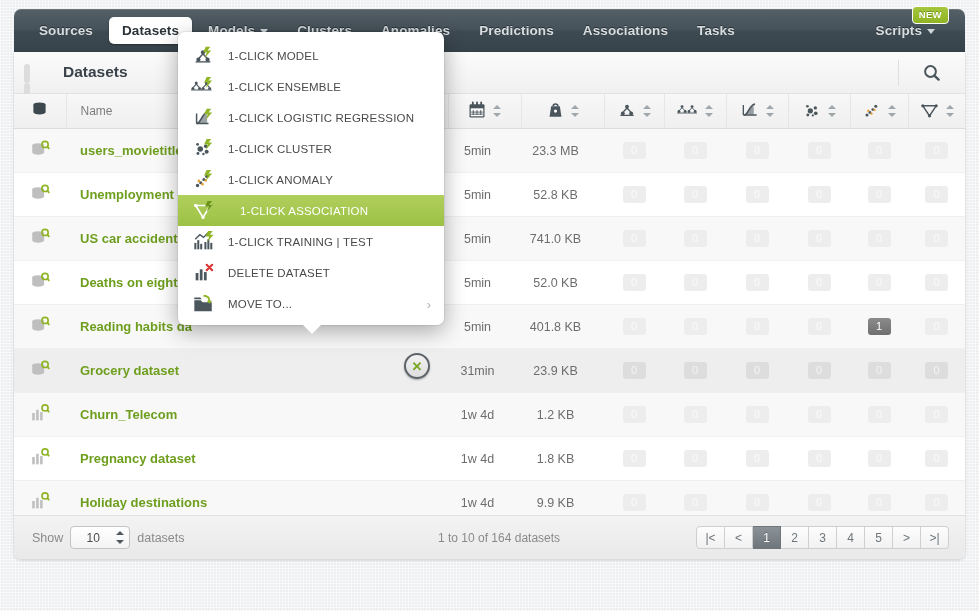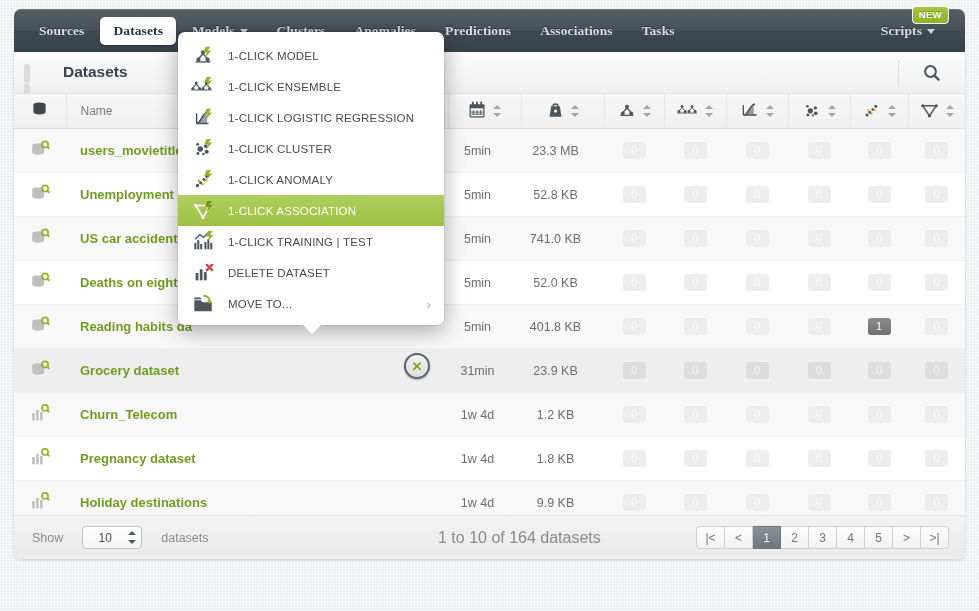--- a/index.html
+++ b/index.html
@@ -20,21 +20,20 @@
     background:linear-gradient(to bottom,#545f66 0%, #46525a 48%, #3e4a52 52%, #37434b 100%);
     border-radius:7px 7px 0 0;
     box-shadow:inset 0 1px 0 rgba(255,255,255,.14);
   }
   .nav-items{position:absolute;left:0;top:0;height:43px;display:flex;align-items:center;padding-left:12px;}
   .nav-item{
     color:#d8dde0;font-size:13.5px;font-weight:bold;
     padding:6px 13px;margin-right:3px;border-radius:5px;
     white-space:nowrap;letter-spacing:.1px;cursor:pointer;
     text-shadow:0 -1px 0 rgba(0,0,0,.45);
-    font-family:Liberation Serif, serif;
   }
   .nav-item.active{
     background:#ffffff;color:#2b3338;text-shadow:none;
     box-shadow:0 1px 2px rgba(0,0,0,.35);
   }
   .caret{display:inline-block;margin-left:5px;border-left:4px solid transparent;border-right:4px solid transparent;border-top:5px solid #cfd5d8;vertical-align:middle;}
   .nav-right{position:absolute;right:14px;top:0;height:43px;display:flex;align-items:center;}
   .badge-new{
     position:absolute;right:2px;top:-3px;
     background:linear-gradient(to bottom,#a5c63b,#8fb425);
@@ -99,32 +98,32 @@
   }
   tr.hovered .cnt{background:#dddddd;color:#f4f4f4;}
   .cnt.has{background:linear-gradient(to bottom,#8b8b8b,#6f6f6f);color:#ffffff;}
 
   
   .panel-foot{
     position:absolute;left:0;bottom:0;width:951px;height:43px;
     background:linear-gradient(to bottom,#f3f3f3,#e9e9e9);
     border-top:1px solid #e0e0e0;
   }
-  .foot-left{position:absolute;left:18px;top:0;height:43px;display:flex;align-items:center;gap:19px;font-size:12.5px;color:#8a8a8a;}
+  .foot-left{position:absolute;left:18px;top:0;height:43px;display:flex;align-items:center;gap:7px;font-size:12.5px;color:#8a8a8a;}
   .select-box{
     position:relative;display:inline-flex;align-items:center;justify-content:center;
     width:44px;height:21px;background:linear-gradient(to bottom,#ffffff,#f3f3f3);
     border:1px solid #c3c3c3;border-radius:4px;font-size:12px;color:#4c4c4c;
     padding-right:14px;cursor:pointer;
   }
   .select-arrows{position:absolute;right:5px;top:4px;width:8px;height:13px;}
   .select-arrows:before,.select-arrows:after{content:"";position:absolute;left:0;border-left:4px solid transparent;border-right:4px solid transparent;}
   .select-arrows:before{top:0;border-bottom:4px solid #51585d;}
   .select-arrows:after{bottom:0;border-top:4px solid #51585d;}
-  .foot-mid{position:absolute;left:424px;top:0;height:43px;display:flex;align-items:center;font-size:16px;color:#8a8a8a;}
+  .foot-mid{position:absolute;left:424px;top:0;height:43px;display:flex;align-items:center;font-size:12px;color:#8a8a8a;}
   .pager{position:absolute;right:16px;top:0;height:43px;display:flex;align-items:center;}
   .pg{
     min-width:17px;height:21px;padding:0 5px;display:flex;align-items:center;justify-content:center;
     background:linear-gradient(to bottom,#fdfdfd,#f1f1f1);
     border:1px solid #cfcfcf;border-left:none;
     font-size:12px;color:#6d757a;cursor:pointer;
   }
   .pg:first-child{border-left:1px solid #cfcfcf;border-radius:4px 0 0 4px;}
   .pg:last-child{border-radius:0 4px 4px 0;}
   .pg.cur{background:linear-gradient(to bottom,#8a9298,#6e767c);color:#fff;border-color:#6e767c;text-shadow:0 -1px 0 rgba(0,0,0,.3);}
@@ -132,21 +131,21 @@
   
   .menu{
     position:absolute;left:178px;top:32px;width:266px;
     background:#ffffff;border-radius:7px;
     box-shadow:0 6px 22px rgba(0,0,0,.33), 0 0 0 1px rgba(0,0,0,.06);
     padding:8px 0 6px;z-index:50;
   }
   .menu-item{
     display:flex;align-items:center;height:31px;padding:0 12px;cursor:pointer;position:relative;
   }
-  .menu-item.sel{background:linear-gradient(to bottom,#b0cf5c,#9cc144);}
+  .menu-item.sel{background:linear-gradient(to bottom,#b0cf5c,#9cc144);gap:12px;}
   .menu-label{
     font-size:11.5px;color:#4a4a4a;letter-spacing:.2px;margin-left:12px;white-space:nowrap;
   }
   .menu-item.sel .menu-label{color:#ffffff;}
   .menu-ico{width:26px;height:24px;flex:0 0 26px;display:flex;align-items:center;justify-content:center;}
   .submenu-arrow{position:absolute;right:13px;top:9px;color:#b4b4b4;font-size:13px;}
   .menu-tail{
     position:absolute;left:50%;bottom:-9px;margin-left:-9px;
     width:0;height:0;border-left:10px solid transparent;border-right:10px solid transparent;
     border-top:10px solid #ffffff;

